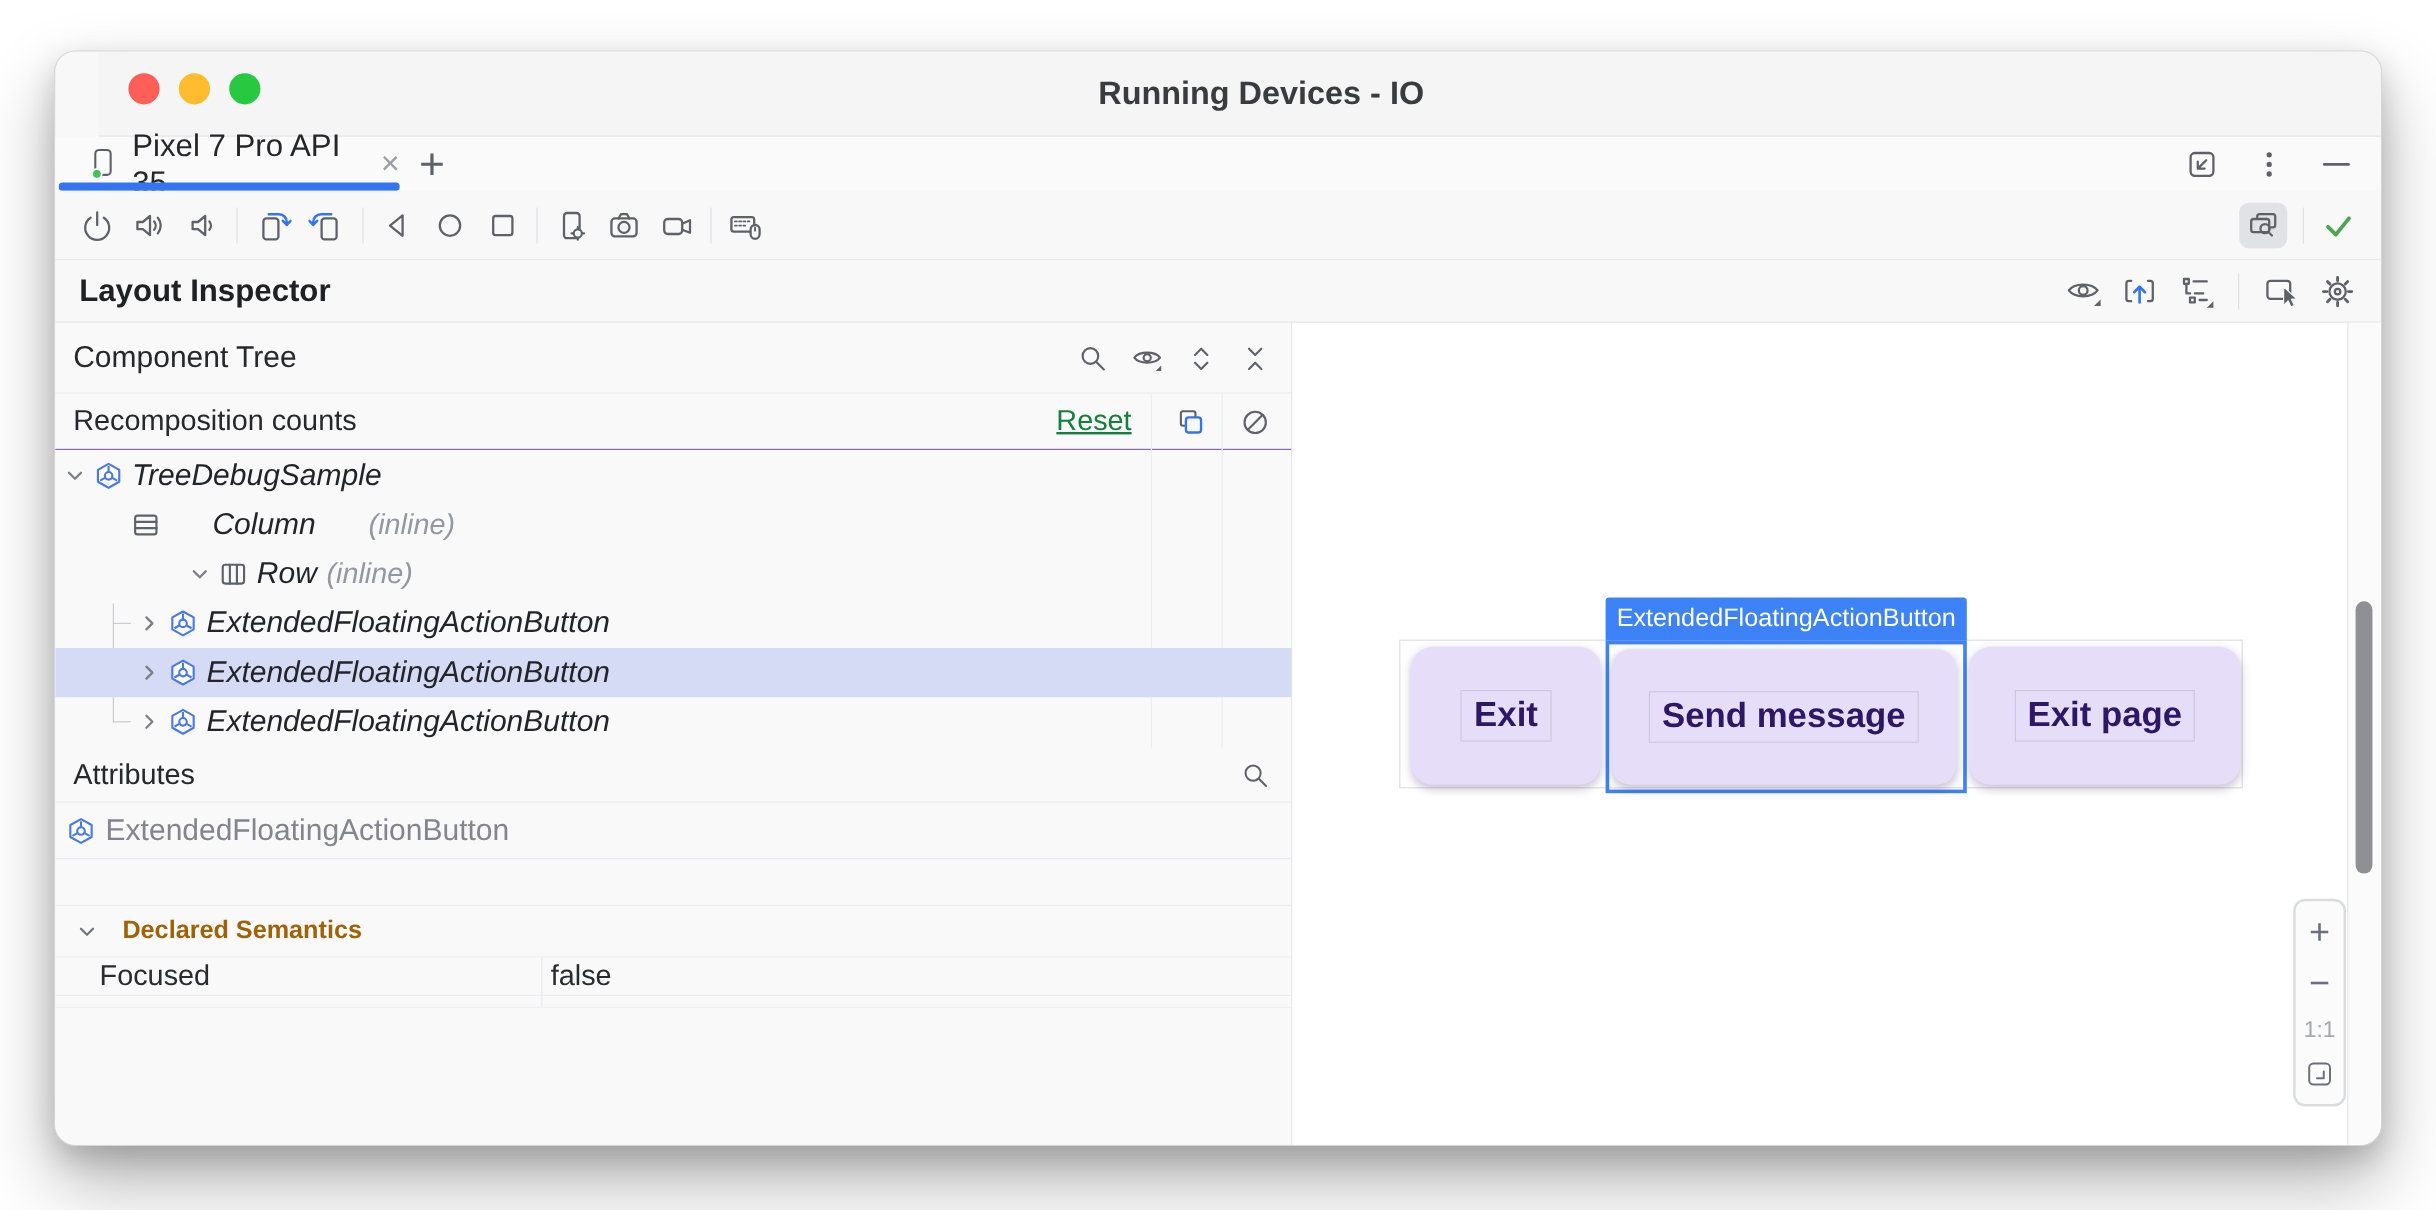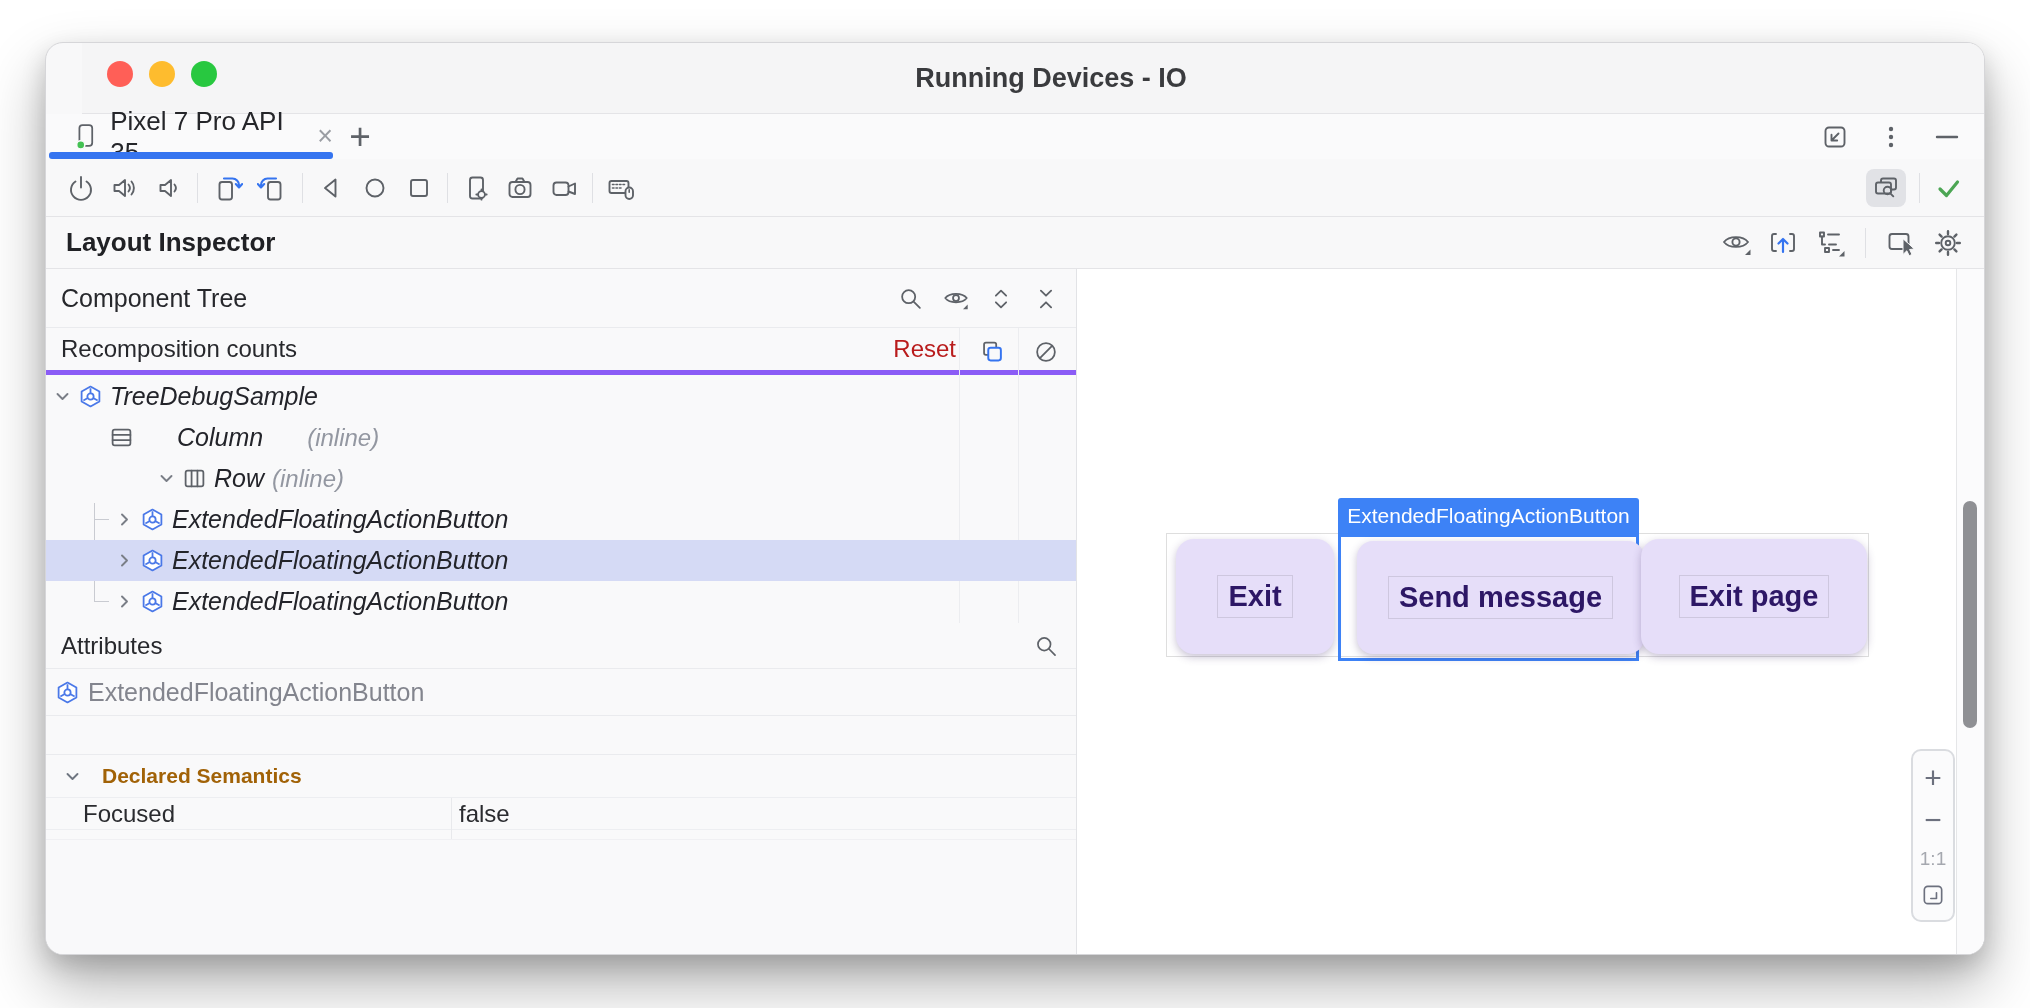--- a/index.html
+++ b/index.html
@@ -39,22 +39,22 @@
   .libar { position:absolute; left:0; top:174px; width:100%; height:52px; background:#F8F8F9; border-bottom:1px solid #E4E4E7;
            display:flex; align-items:center; padding:0 20px; }
   .li-title { font-size:26px; font-weight:700; color:#202125; }
   .libar-right { margin-left:auto; display:flex; align-items:center; gap:15px; }
 
   
   .left-panel { position:absolute; left:0; top:226px; width:1031px; height:687px; background:#F9F9FA; border-right:1px solid #E2E3E6; }
   .ct-header { position:absolute; left:0; top:0; width:100%; height:59px; border-bottom:1px solid #EAEBEE; display:flex; align-items:center; }
   .panel-label { font-size:25px; color:#27282C; margin-left:15px; }
   .ct-icons { position:absolute; right:16px; top:0; height:59px; display:flex; align-items:center; gap:17px; }
-  .recomp { position:absolute; left:0; top:59px; width:100%; height:47px; border-bottom:5px solid #8b5cf6; display:flex; align-items:center; }
-  .reset-link { position:absolute; right:120px; font-size:24px; color:#b91c1c; }
+  .recomp { position:absolute; left:0; top:59px; width:100%; height:47px; border-bottom:1px solid #8b5cf6; display:flex; align-items:center; }
+  .reset-link { position:absolute; right:133px; font-size:24px; color:#15803d; text-decoration:underline; }
   .col-div { position:absolute; width:1px; top:59px; height:295px; background:#ECEDF0; }
   .trow { position:absolute; left:0; width:100%; height:41px; display:flex; align-items:center; gap:8px; font-size:25px; color:#23242A;font-style:italic; }
   .trow.sel { background:#D5DAF5; }
   .nsuffix { color:#9397A1; font-size:24px; }
   .conn { position:absolute; background:#C9CBD1; }
   .attr-header { position:absolute; left:0; top:354px; width:100%; height:46px; border-bottom:1px solid #EAEBEE; display:flex; align-items:center; }
   .attr-sel { position:absolute; left:0; top:400px; width:100%; height:47px; border-bottom:1px solid #EAEBEE;
               display:flex; align-items:center; padding-left:10px; gap:9px; font-size:25px; color:#83858E; }
   .ds-header { position:absolute; left:0; top:485px; width:100%; height:44px; border-top:1px solid #EAEBEE; border-bottom:1px solid #EDEEF1;
                display:flex; align-items:center; padding-left:18px; gap:21px; font-size:21px; font-weight:700; color:#a16207; }
@@ -368,21 +368,21 @@
 
   <div class="right-panel">
     <div class="row-guide"></div>
 
     <div class="fab" style="left:99px; top:270px; width:158px; height:115px;">
       <span>Exit</span>
     </div>
 
     <div class="sel-tooltip">ExtendedFloatingActionButton</div>
     <div class="sel-box">
-      <div class="fab" style="left:16px; top:4px; width:287px; height:113px; border-radius:16px;">
+      <div class="fab" style="left:2px; top:4px; width:287px; height:113px; border-radius:16px;">
         <span>Send message</span>
       </div>
     </div>
 
     <div class="fab" style="left:564px; top:270px; width:226px; height:115px;">
       <span>Exit page</span>
     </div>
 
     <div class="scroll-track"></div>
     <div class="scroll-thumb"></div>

